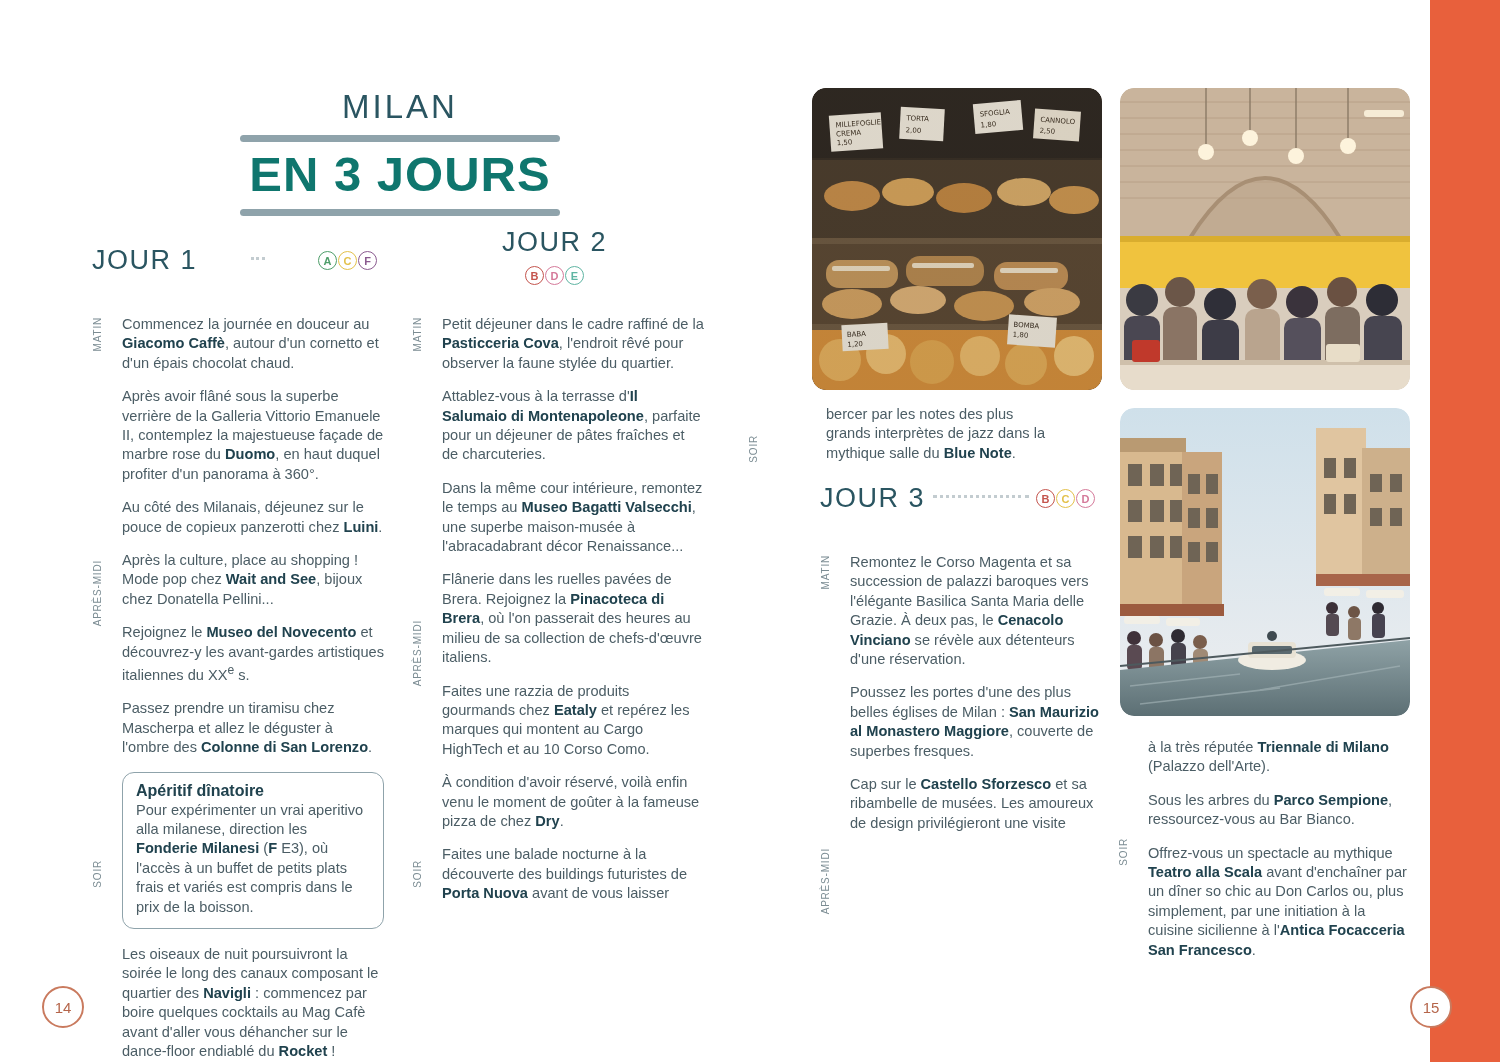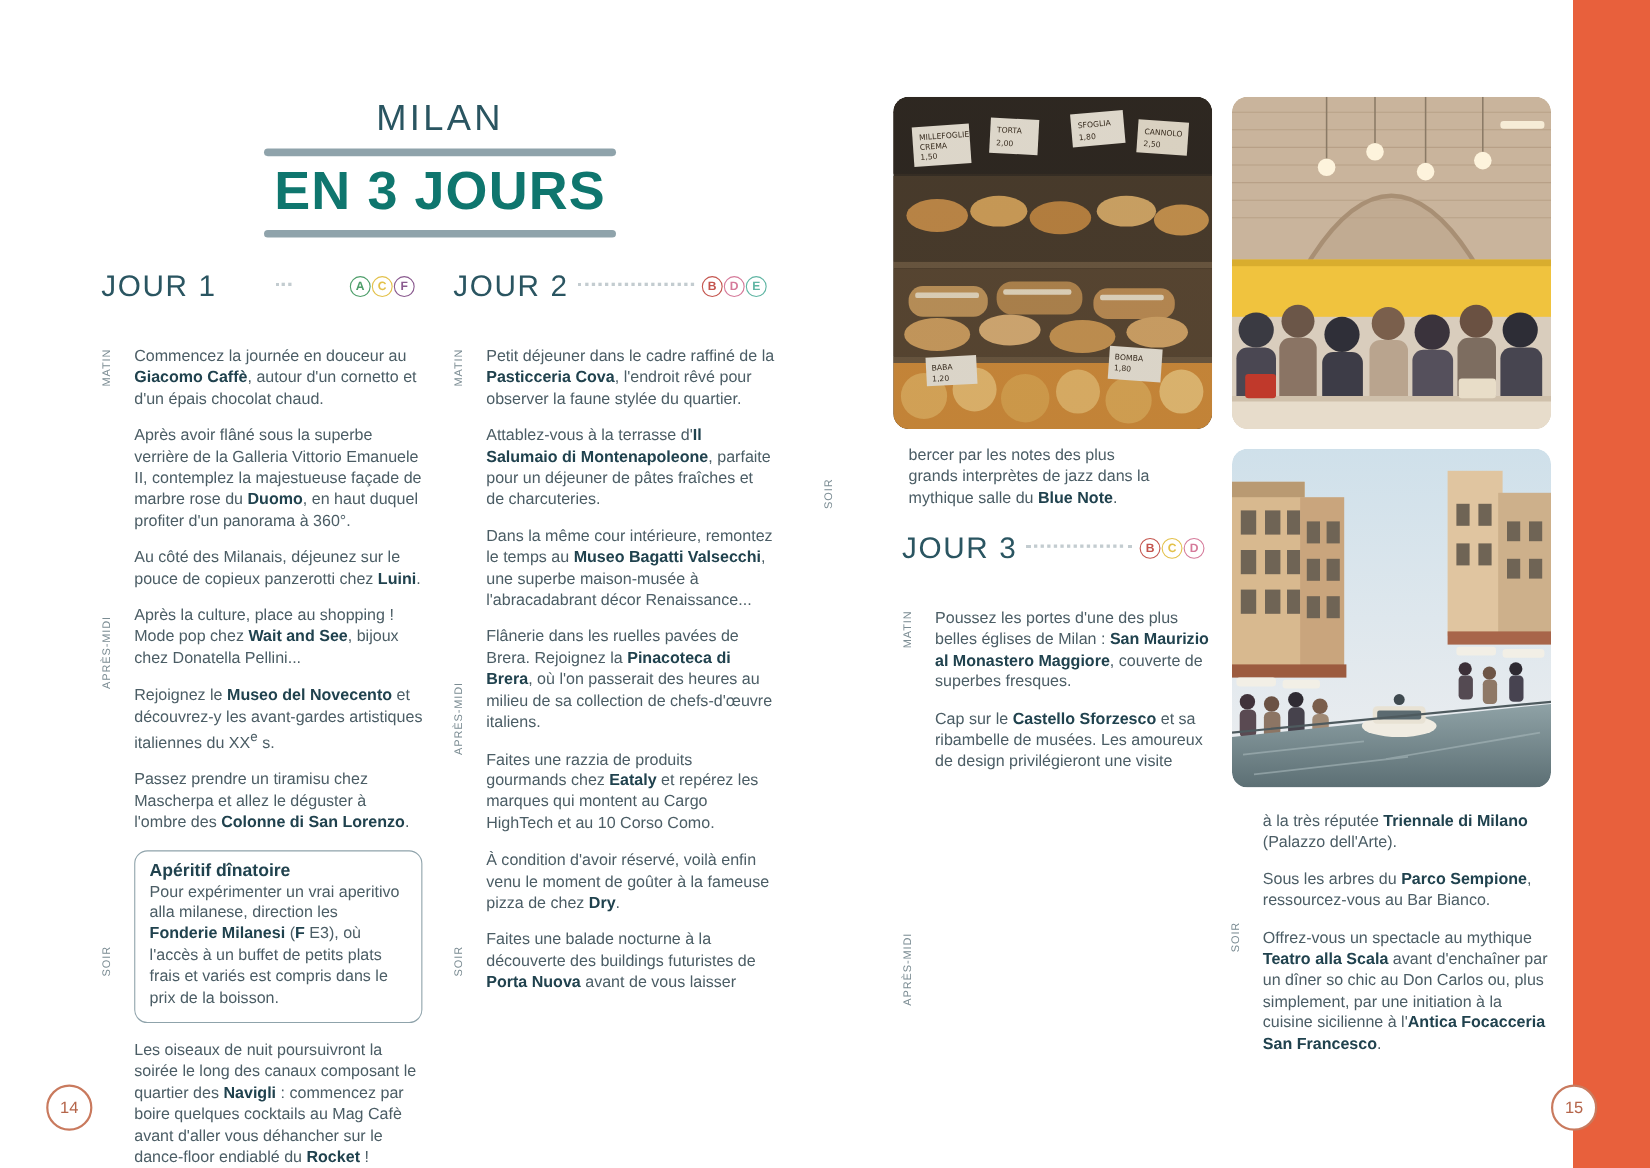--- a/index.html
+++ b/index.html
@@ -186,21 +186,21 @@
   <div class="day-header" style="left:92px; top:245px; width:285px;gap:46px;">
     <span class="day-label">JOUR 1</span>
     <span class="day-dots"></span>
     <span class="badges">
       <span class="badge" style="border-color: rgb(78, 158, 106); color: rgb(78, 158, 106);">A</span>
       <span class="badge" style="border-color: rgb(227, 193, 74); color: rgb(227, 193, 74);">C</span>
       <span class="badge" style="border-color: rgb(138, 90, 143); color: rgb(138, 90, 143);">F</span>
     </span>
   </div>
 
-  <div class="day-header" style="left:412px; top:245px; width:285px;">
+  <div class="day-header" style="left:412px; top:227px; width:285px;flex-direction:column;">
     <span class="day-label">JOUR 2</span>
     <span class="day-dots"></span>
     <span class="badges">
       <span class="badge" style="border-color: rgb(196, 85, 78); color: rgb(196, 85, 78);">B</span>
       <span class="badge" style="border-color: rgb(213, 122, 154); color: rgb(213, 122, 154);">D</span>
       <span class="badge" style="border-color: rgb(95, 181, 163); color: rgb(95, 181, 163);">E</span>
     </span>
   </div>
 
   <div class="day-header" style="left:820px; top:483px; width:275px;">
@@ -251,20 +251,21 @@
 
   <div class="col" style="left:748px; top:405px; width:300px;">
     <span class="time-label" style="top:30px;">SOIR</span>
     <p class="para" style="padding-left:78px;">bercer par les notes des plus grands interprètes de jazz dans la mythique salle du <b>Blue Note</b>.</p>
   </div>
 
   <div class="col" style="left:820px; top:553px; width:292px;">
     <span class="time-label" style="top:2px;">MATIN</span>
     <span class="time-label" style="top:295px;">APRÈS-MIDI</span>
 
+    <p class="para">Remontez le Corso Magenta et sa succession de palazzi baroques vers l'élégante Basilica Santa Maria delle Grazie. À deux pas, le <b>Cenacolo Vinciano</b> se révèle aux détenteurs d'une réservation.</p>
     <p class="para">Poussez les portes d'une des plus belles églises de Milan : <b>San Maurizio al Monastero Maggiore</b>, couverte de superbes fresques.</p>
 
 
     <p class="para">Cap sur le <b>Castello Sforzesco</b> et sa ribambelle de musées. Les amoureux de design privilégieront une visite</p>
   </div>
 
   <div class="col" style="left:1118px; top:738px; width:295px;">
     <span class="time-label" style="top:100px;">SOIR</span>
 
     <p class="para">à la très réputée <b>Triennale di Milano</b> (Palazzo dell'Arte).</p>

